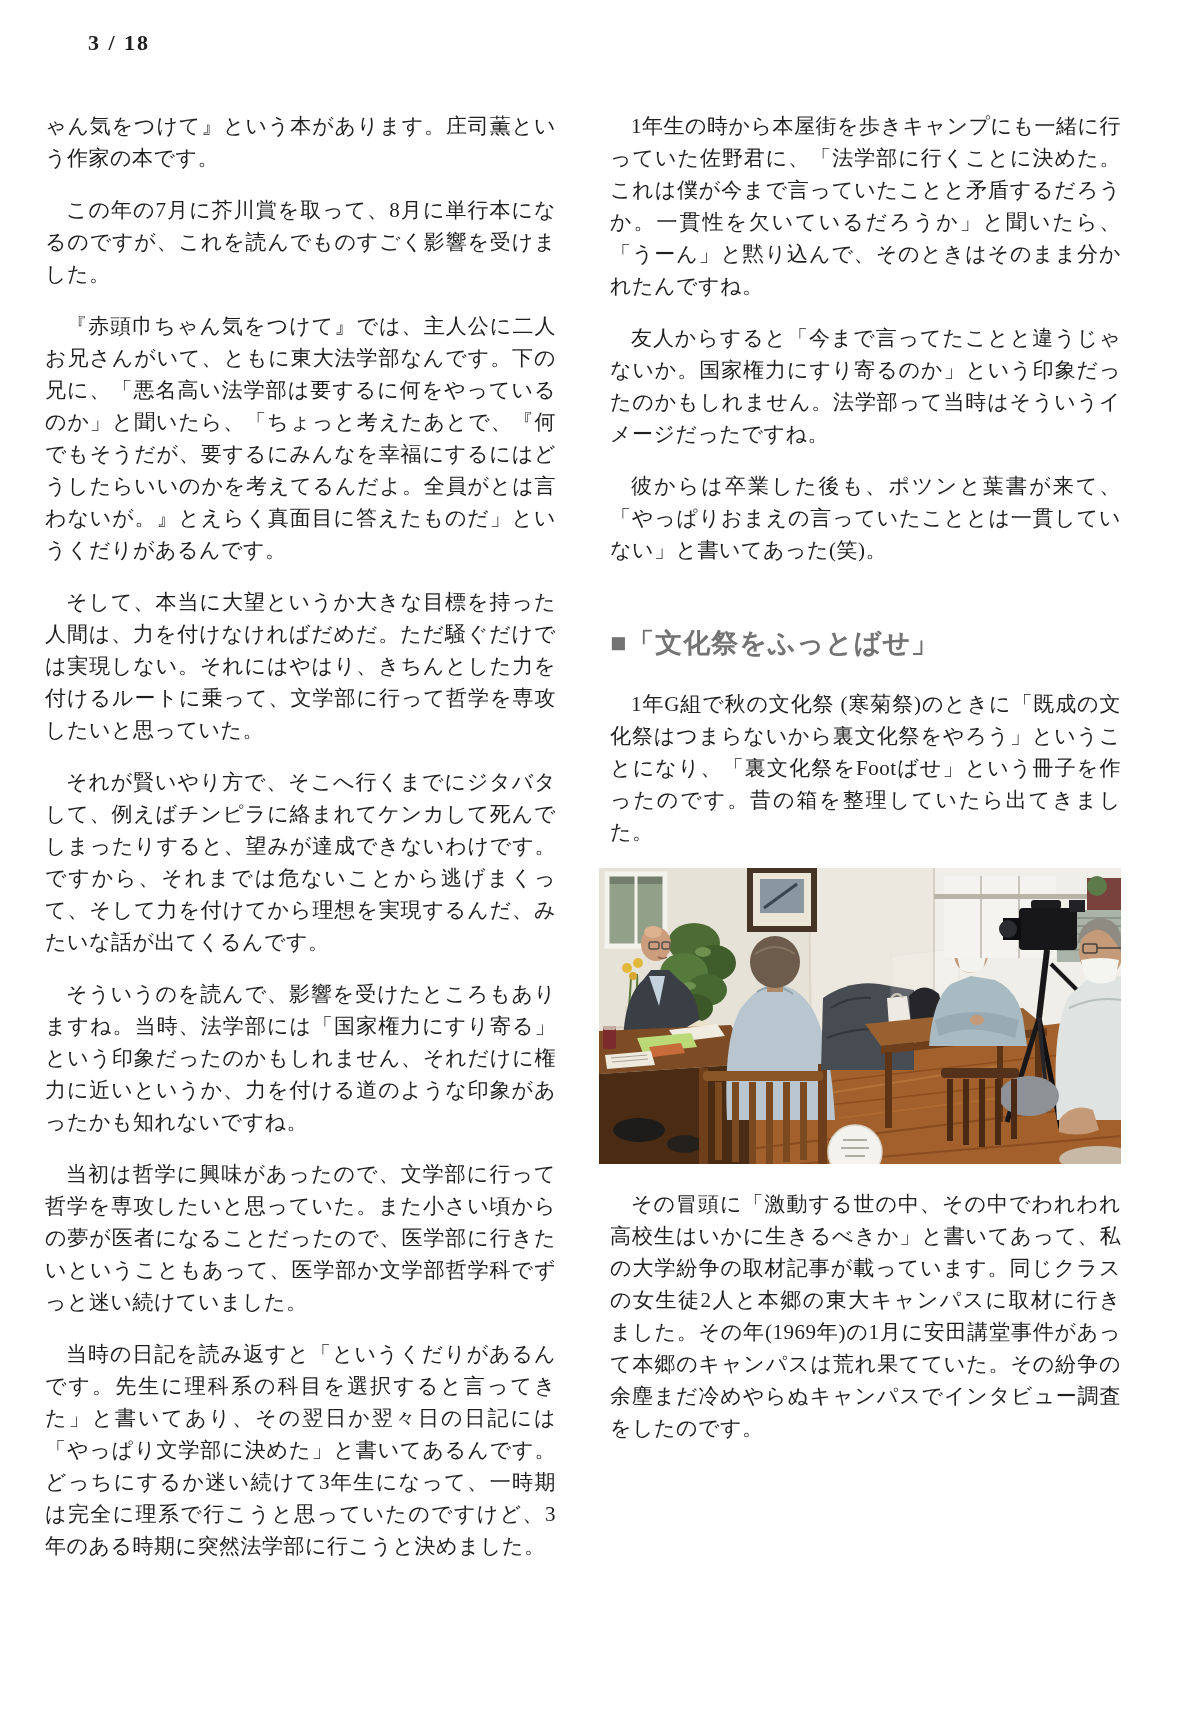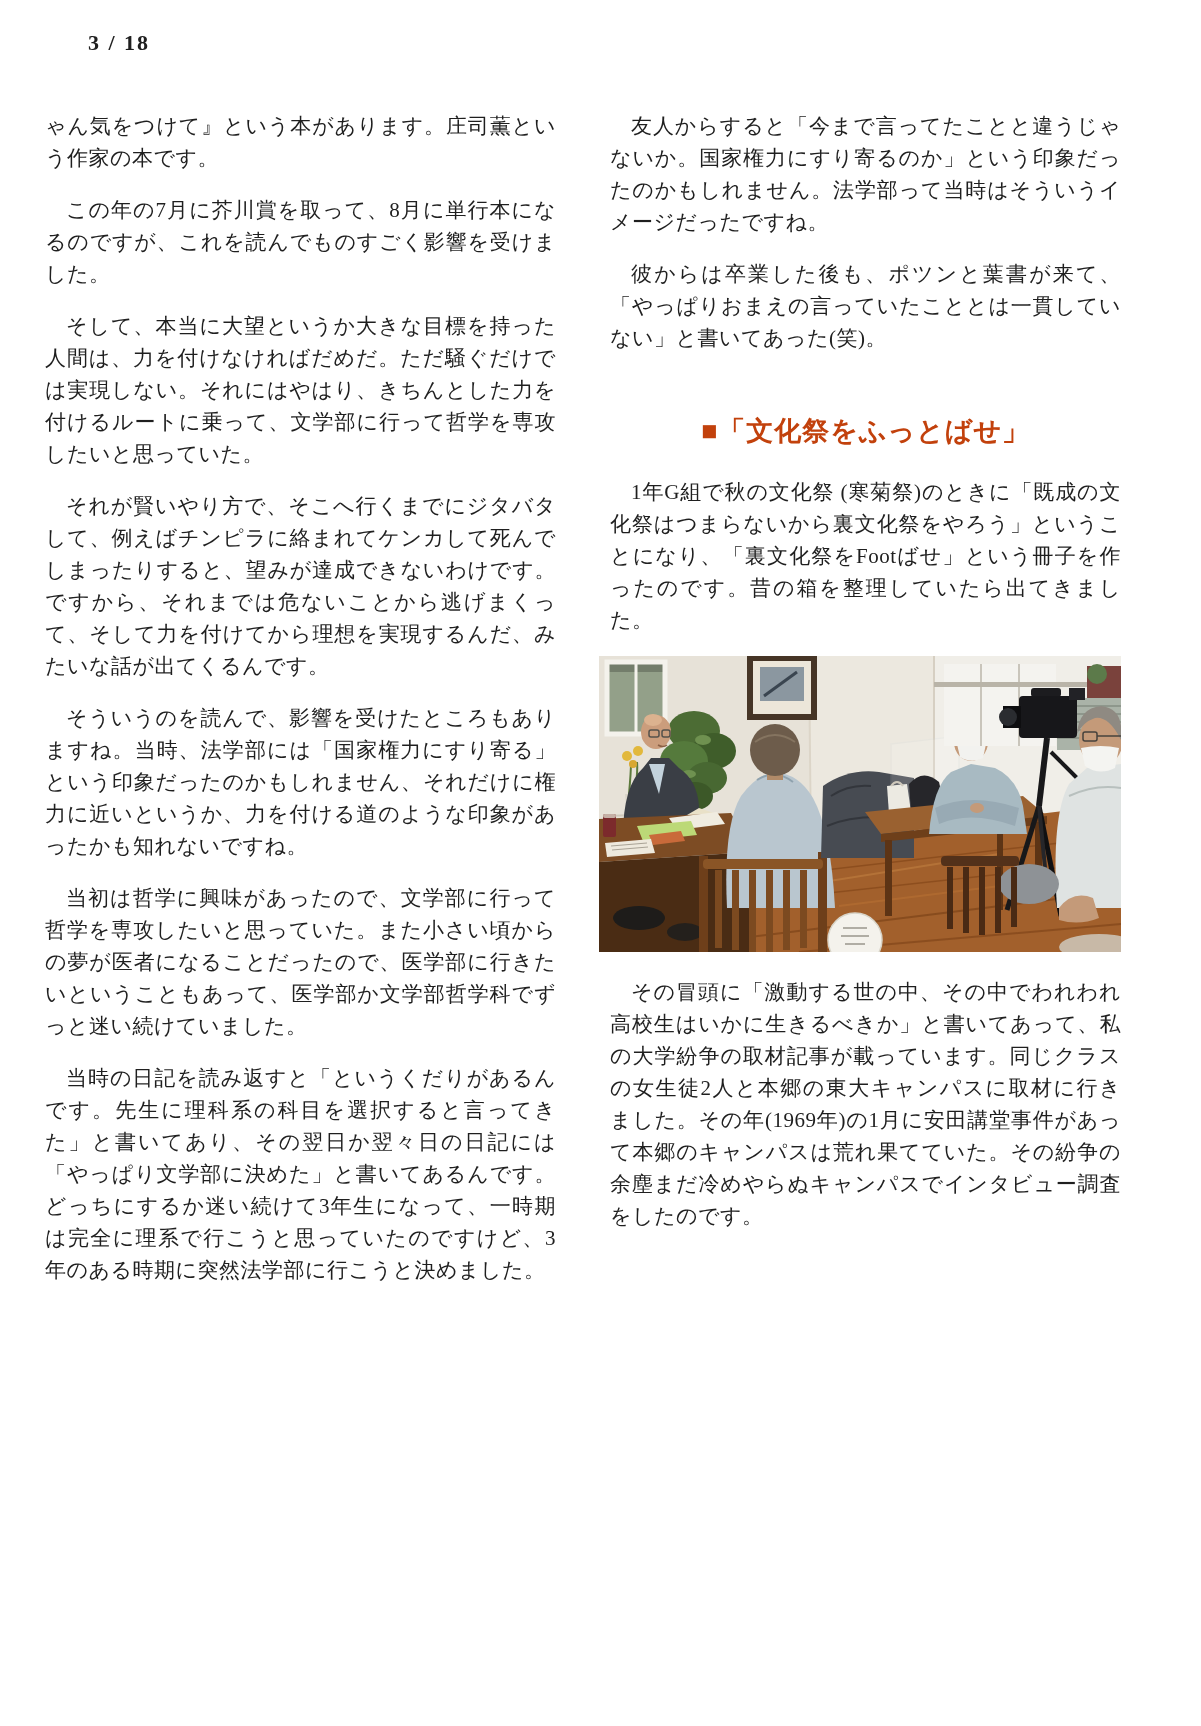--- a/index.html
+++ b/index.html
@@ -68,32 +68,34 @@
 
 <div class="page">
 
   <div class="page-number">3 / 18</div>
 
   <div class="columns">
 
     <div class="column">
       <p class="no-indent">ゃん気をつけて』という本があります。庄司薫という作家の本です。</p>
       <p>この年の7月に芥川賞を取って、8月に単行本になるのですが、これを読んでものすごく影響を受けました。</p>
+      <p>『赤頭巾ちゃん気をつけて』では、主人公に二人お兄さんがいて、ともに東大法学部なんです。下の兄に、「悪名高い法学部は要するに何をやっているのか」と聞いたら、「ちょっと考えたあとで、『何でもそうだが、要するにみんなを幸福にするにはどうしたらいいのかを考えてるんだよ。全員がとは言わないが。』とえらく真面目に答えたものだ」というくだりがあるんです。</p>
       <p>そして、本当に大望というか大きな目標を持った人間は、力を付けなければだめだ。ただ騒ぐだけでは実現しない。それにはやはり、きちんとした力を付けるルートに乗って、文学部に行って哲学を専攻したいと思っていた。</p>
       <p>それが賢いやり方で、そこへ行くまでにジタバタして、例えばチンピラに絡まれてケンカして死んでしまったりすると、望みが達成できないわけです。ですから、それまでは危ないことから逃げまくって、そして力を付けてから理想を実現するんだ、みたいな話が出てくるんです。</p>
       <p>そういうのを読んで、影響を受けたところもありますね。当時、法学部には「国家権力にすり寄る」という印象だったのかもしれません、それだけに権力に近いというか、力を付ける道のような印象があったかも知れないですね。</p>
       <p>当初は哲学に興味があったので、文学部に行って哲学を専攻したいと思っていた。また小さい頃からの夢が医者になることだったので、医学部に行きたいということもあって、医学部か文学部哲学科でずっと迷い続けていました。</p>
       <p>当時の日記を読み返すと「というくだりがあるんです。先生に理科系の科目を選択すると言ってきた」と書いてあり、その翌日か翌々日の日記には「やっぱり文学部に決めた」と書いてあるんです。どっちにするか迷い続けて3年生になって、一時期は完全に理系で行こうと思っていたのですけど、3年のある時期に突然法学部に行こうと決めました。</p>
     </div>
 
     <div class="column">
+      <p>1年生の時から本屋街を歩きキャンプにも一緒に行っていた佐野君に、「法学部に行くことに決めた。これは僕が今まで言っていたことと矛盾するだろうか。一貫性を欠いているだろうか」と聞いたら、「うーん」と黙り込んで、そのときはそのまま分かれたんですね。</p>
       <p>友人からすると「今まで言ってたことと違うじゃないか。国家権力にすり寄るのか」という印象だったのかもしれません。法学部って当時はそういうイメージだったですね。</p>
       <p>彼からは卒業した後も、ポツンと葉書が来て、「やっぱりおまえの言っていたこととは一貫していない」と書いてあった(笑)。</p>
 
-      <h2 class="section-heading" style="color: #c2410c; text-align: center;">■「文化祭をふっとばせ」</h2>
+      <h2 class="section-heading" style="color: #737373;">■「文化祭をふっとばせ」</h2>
 
       <p>1年G組で秋の文化祭 (寒菊祭)のときに「既成の文化祭はつまらないから裏文化祭をやろう」ということになり、「裏文化祭をFootばせ」という冊子を作ったのです。昔の箱を整理していたら出てきました。</p>
 
       <figure class="photo" role="img" aria-label="インタビュー風景の写真：木の床の部屋で、テーブルを挟んで座る男性たちと、三脚のビデオカメラで撮影するマスク姿のスタッフ">
         <svg viewBox="0 0 522 296" width="522" height="296">
 
           <rect x="0" y="0" width="522" height="220" fill="#e7e2d8"></rect>
           <rect x="210" y="0" width="130" height="200" fill="#ece8df"></rect>
           <rect x="335" y="0" width="187" height="165" fill="#f0eee8"></rect>
           <line x1="335" y1="0" x2="335" y2="170" stroke="#d6cfc2" stroke-width="2"></line>

